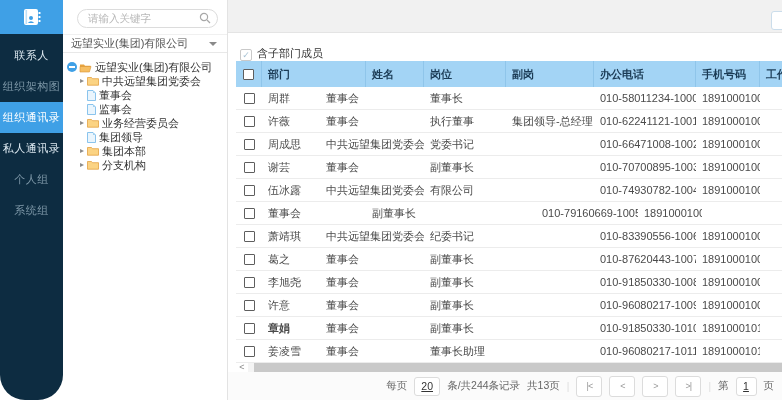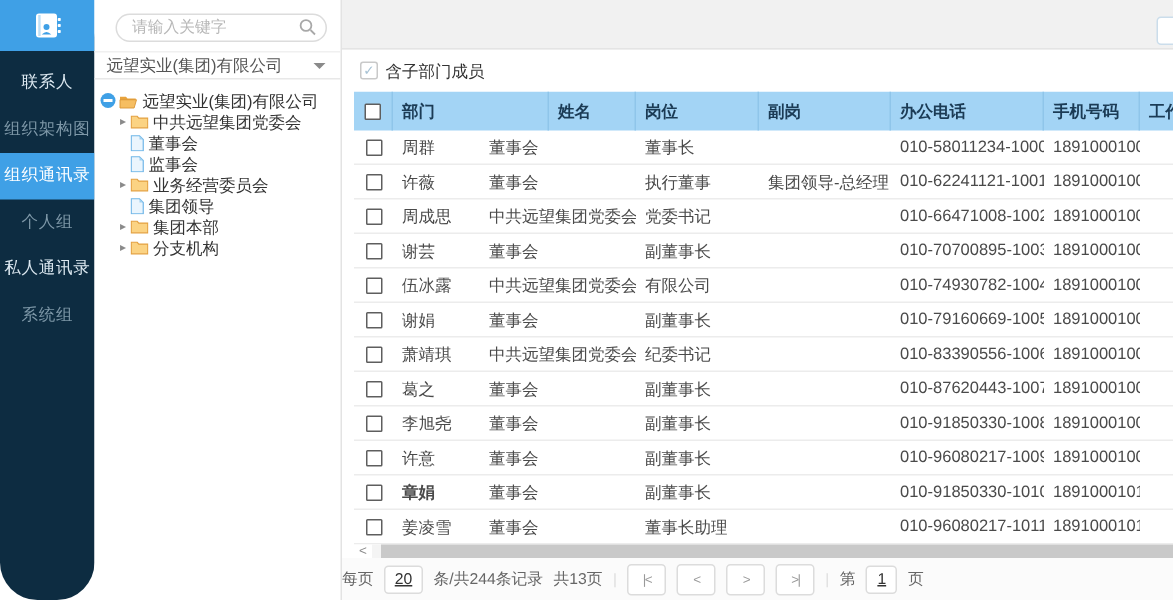--- a/index.html
+++ b/index.html
@@ -31,42 +31,42 @@
   .tree-indent { display:inline-block; width:13px; }
   .node-arrow { display:inline-block; width:7px; font-size:8px; color:#8a8a8a; line-height:1; }
   .minus-circle { display:inline-block; width:10px; height:10px; border-radius:50%; background:#3FA0E6; position:relative; margin-right:2px; }
   .minus-circle::after { content:""; position:absolute; left:2px; right:2px; top:4px; height:2px; background:#fff; }
   .icon-svg { display:inline-block; line-height:0; }
 
   
   #main { position:absolute; left:228px; top:0; width:554px; height:400px; background:#fff; display:flex; flex-direction:column; }
   .top-band { height:33px; background:#F1F1F1; border-bottom:1px solid #E4E4E4; position:relative; flex:none; }
   .cut-button { position:absolute; right:-9px; top:11px; width:20px; height:19px; background:#fff; border:1px solid #CBDDEB; border-radius:3px; cursor:pointer; }
-  .filter-row { height:28px; flex:none; display:flex; align-items:center; padding-left:12px; font-size:11px; color:#333; }
+  .filter-row { height:28px; flex:none; display:flex; align-items:flex-end; padding-left:12px; font-size:11px; color:#333; }
   .cb { width:12px; height:12px; border:1px solid #C9C9C9; border-radius:2px; background:#fff; margin-right:5px;
         display:inline-flex; align-items:center; justify-content:center; font-size:9px; color:#A7C2D4; cursor:pointer; }
   .cb.checked::after { content:"\2713"; }
 
   .table-wrap { flex:none; width:546px; margin-left:8px; overflow:hidden; }
   .t-inner { width:584px; }
   .t-head { height:26px; background:#A3D4F5; display:flex; }
   .t-head .cell { font-weight:700; color:#1B3B55; border-right:1px solid #8FC5EA; }
   .t-head .cell:last-child { border-right:none; }
   .t-row { height:23px; display:flex; border-bottom:1px solid #ECECEC; }
   .cell { display:flex; align-items:center; font-size:11px; color:#4A4A4A; padding-left:6px;
           white-space:nowrap; overflow:hidden; flex:none; }
   .cell.cbcol { justify-content:center; padding-left:0; }
   .row-cb { width:11px; height:11px; border:1px solid #5E5E5E; border-radius:1px; background:#fff; cursor:pointer; }
 
   .hscroll { height:9px; flex:none; margin-left:8px; width:546px; display:flex; align-items:center; }
   .hs-arrow { width:12px; font-size:9px; color:#8a8a8a; line-height:9px; text-align:center; cursor:pointer; }
   .hs-track { flex:1; height:9px; background:#F4F4F4; }
   .hs-thumb { height:9px; background:#C9C9C9; margin-left:6px; width:calc(100% - 6px); cursor:grab; }
 
-  .pagination { flex:1; background:#FBFBFB; display:flex; align-items:center; 
+  .pagination { flex:1; background:#FBFBFB; display:flex; align-items:center; justify-content:flex-end;
                 padding-right:8px; gap:7px; font-size:10.5px; color:#666; }
   .pg-input { width:26px; height:19px; border:1px solid #DCDCDC; border-radius:3px; text-align:center;
               font-size:10.5px; color:#333; background:#fff; outline:none; font-family:"Liberation Sans", sans-serif;text-decoration:underline; }
   .pg-input.small { width:21px; }
   .pg-btn { width:26px; height:21px; border:1px solid #DCDCDC; border-radius:3px; background:#fff; color:#999;
             font-size:9px; display:inline-flex; align-items:center; justify-content:center; cursor:pointer; letter-spacing:-1px; }
   .pg-divider { color:#DDD; font-size:10px; }
 </style>
 </head>
 <body>
@@ -84,22 +84,22 @@
           <rect x="16.5" y="5" width="2" height="2" rx="0.5" fill="#ffffff"></rect>
           <rect x="16.5" y="9" width="2" height="2" rx="0.5" fill="#ffffff"></rect>
           <rect x="16.5" y="13" width="2" height="2" rx="0.5" fill="#ffffff"></rect>
         </svg>
       </span>
     </div>
     <nav id="sidebar-menu">
         <div class="menu-item bright">联系人</div>
         <div class="menu-item dim">组织架构图</div>
         <div class="menu-item selected">组织通讯录</div>
+        <div class="menu-item bright">私人通讯录</div>
         <div class="menu-item dim">个人组</div>
-        <div class="menu-item bright">私人通讯录</div>
         <div class="menu-item dim">系统组</div>
       </nav>
   </aside>
 
   <section id="tree-panel">
     <div class="search-bar">
       <input type="text" placeholder="请输入关键字" style="">
       <span class="search-icon icon-svg">
         <svg width="12" height="12" viewBox="0 0 12 12">
           <circle cx="5" cy="5" r="3.6" fill="none" stroke="#A8A8A8" stroke-width="1.2"></circle>
@@ -264,21 +264,20 @@
               <div class="cell" style="width: 82px;">有限公司</div>
               <div class="cell" style="width: 88px;"></div>
               <div class="cell" style="width: 102px;">010-74930782-1004</div>
               <div class="cell" style="width: 64px;">18910001004</div>
               <div class="cell" style="width: 60px;"></div>
             </div>
             <div class="t-row">
               <div class="cell cbcol" style="width: 26px;">
                 <span class="row-cb"></span>
               </div>
-              <div class="cell" style="width: 58px;">谢娟</div>
               <div class="cell" style="width: 104px;">董事会</div>
               <div class="cell" style="width: 82px;">副董事长</div>
               <div class="cell" style="width: 88px;"></div>
               <div class="cell" style="width: 102px;">010-79160669-1005</div>
               <div class="cell" style="width: 64px;">18910001005</div>
               <div class="cell" style="width: 60px;"></div>
             </div>
             <div class="t-row">
               <div class="cell cbcol" style="width: 26px;">
                 <span class="row-cb"></span>

